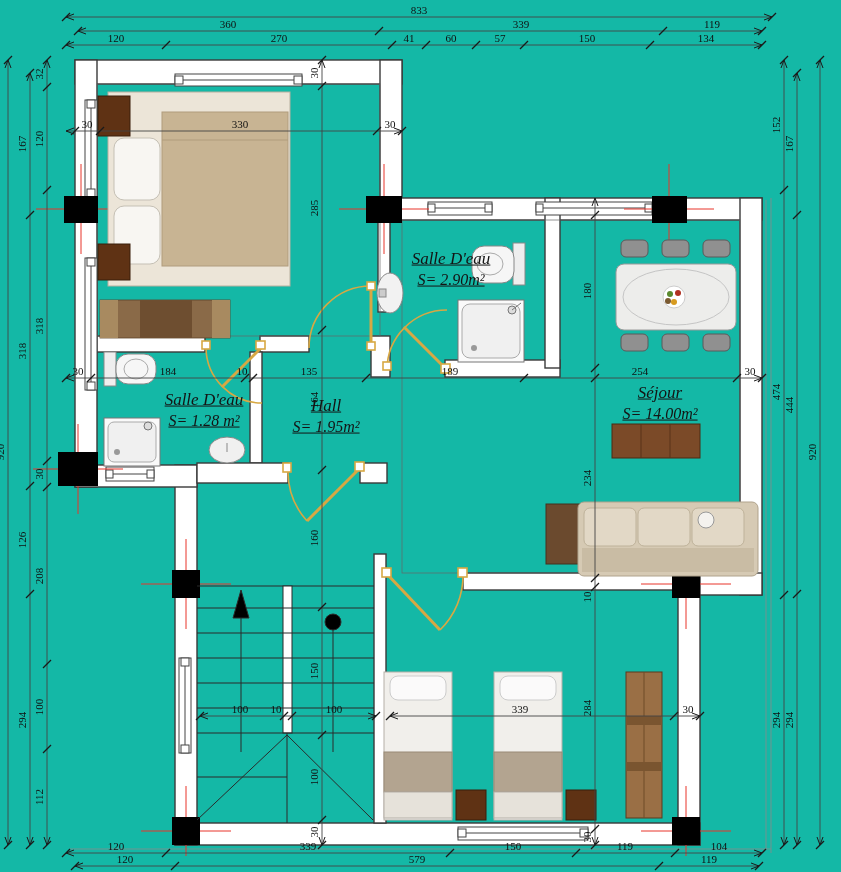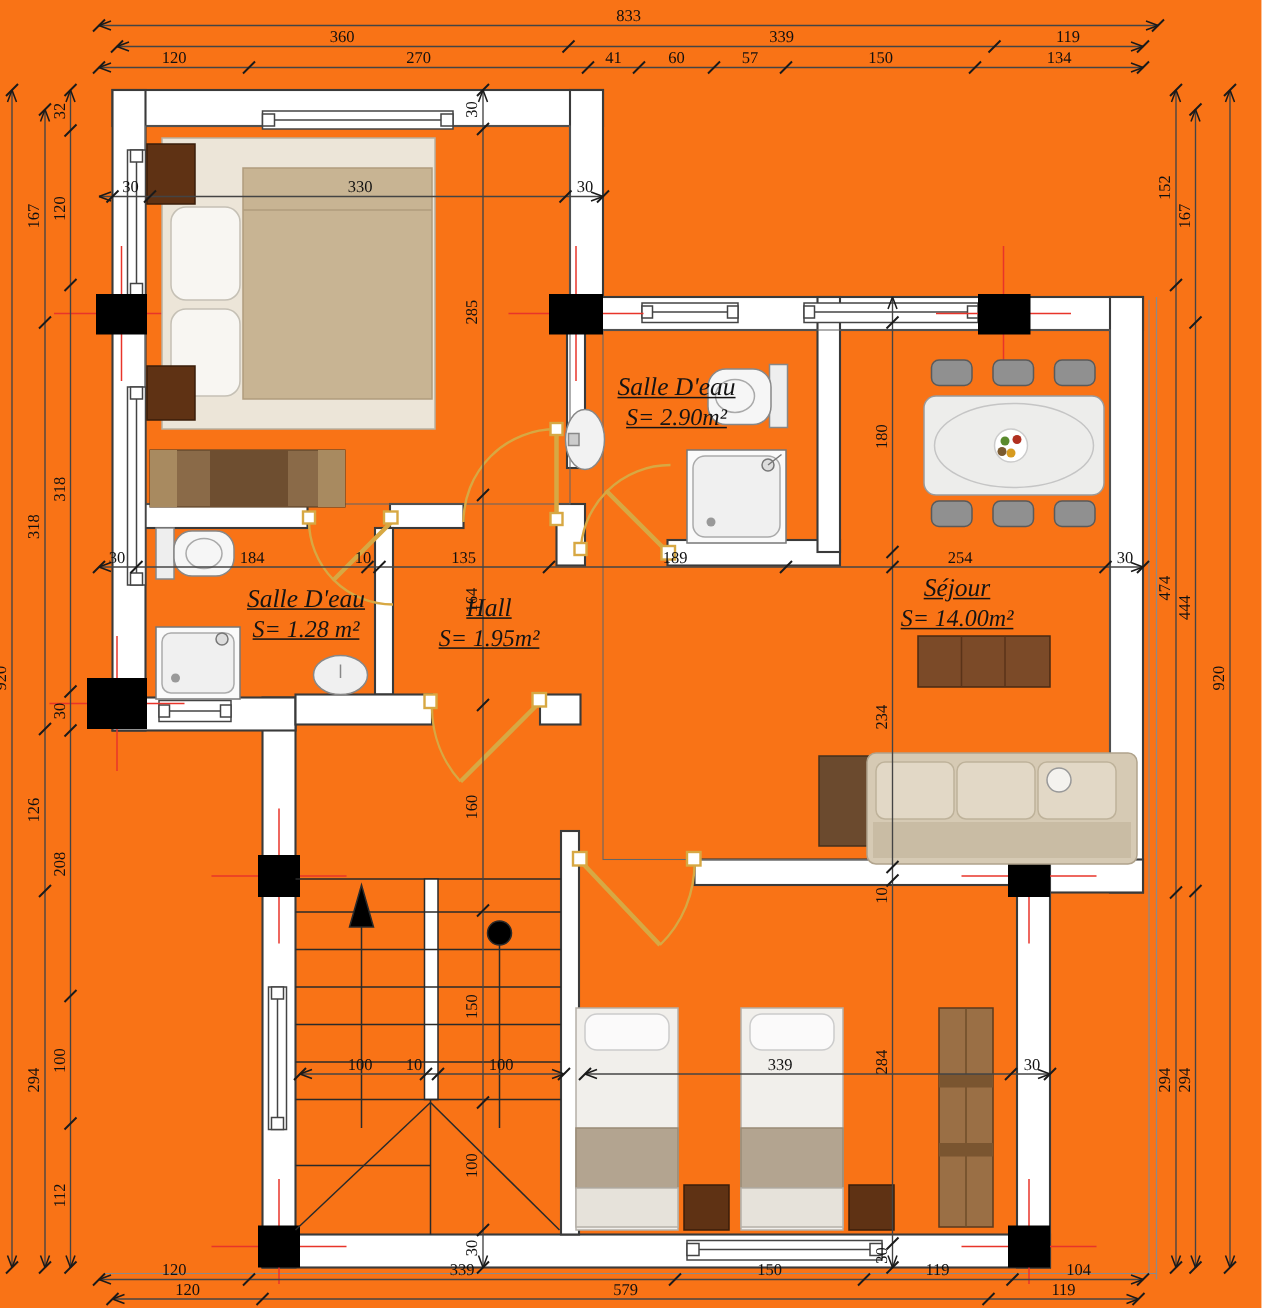--- a/index.html
+++ b/index.html
@@ -1,16 +1,16 @@
 <!DOCTYPE html>
 <html><head>
 <meta charset="utf-8">
 <style>
   html,body{margin:0;padding:0;background:#fff;}
-  .canvas{position:relative;width:841px;height:872px;background:#f97316;overflow:hidden;
+  .canvas{position:relative;width:841px;height:872px;background:#14b8a6;overflow:hidden;
           font-family:"Liberation Serif",serif;}
   svg{position:absolute;left:0;top:0;}
   .room-label{position:absolute;transform:translate(-50%,-50%);text-align:center;
     font-style:italic;color:#141414;white-space:nowrap;line-height:1.3;}
   .room-label .nm{font-size:17px;text-decoration:underline;}
   .room-label .ar{font-size:16px;text-decoration:underline;}
   .dim-text{font-family:"Liberation Serif",serif;font-size:11px;fill:#101010;}
 </style>
 </head>
 <body>
@@ -499,21 +499,21 @@
         <text x="591" y="597" text-anchor="middle" class="dim-text" transform="rotate(-90 591 597)">10</text>
         <text x="591" y="708" text-anchor="middle" class="dim-text" transform="rotate(-90 591 708)">284</text>
         <text x="591" y="837" text-anchor="middle" class="dim-text" transform="rotate(-90 591 837)">30</text>
       </g>
 </svg>
 
     <div class="room-label" style="left: 451px; top: 269px;">
       <div class="nm">Salle D'eau</div>
       <div class="ar">S= 2.90m²</div>
     </div>
-    <div class="room-label" style="left: 638px; top: 403px; text-align: center;">
+    <div class="room-label" style="left: 660px; top: 403px; text-align: center;">
       <div class="nm">Séjour</div>
       <div class="ar">S= 14.00m²</div>
     </div>
     <div class="room-label" style="left: 204px; top: 410px;">
       <div class="nm">Salle D'eau</div>
       <div class="ar">S= 1.28 m²</div>
     </div>
     <div class="room-label" style="left: 326px; top: 416px; text-align: center;">
       <div class="nm">Hall</div>
       <div class="ar">S= 1.95m²</div>

